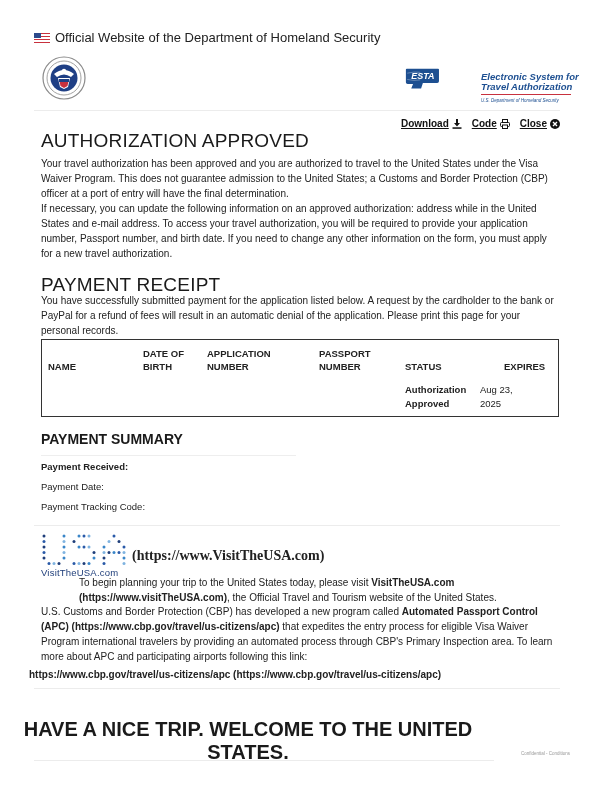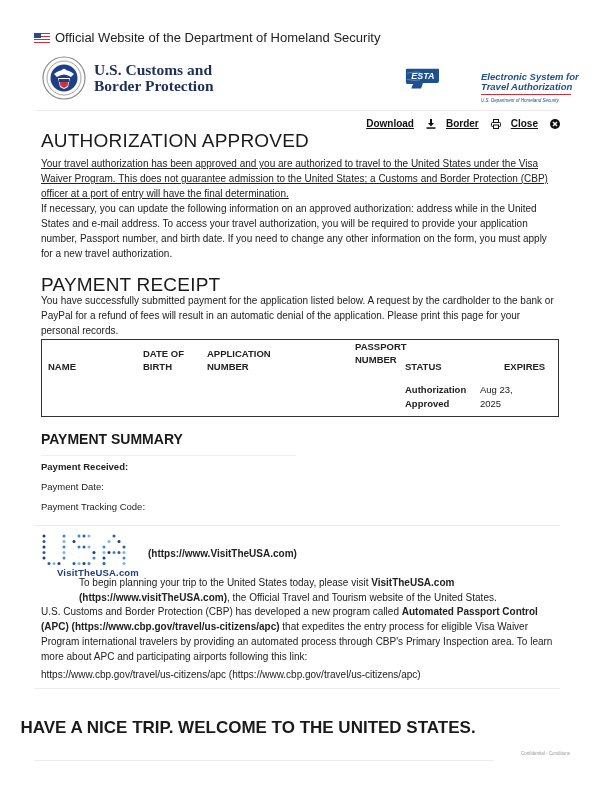--- a/index.html
+++ b/index.html
@@ -24,52 +24,52 @@
 
     
     .esta { left:405px; top:54px; width:170px; height:50px; }
     .esta-side { left:481px; top:72px; font-size:9.5px; line-height:10px; color:#1d4f91; font-style:italic; font-weight:bold; }
     .esta-side .dhs { font-size:4.5px; color:#1d4f91; font-weight:normal; border-top:1px solid #c8313e; margin-top:2px; padding-top:1px; width:90px; }
 
     .rule { left:34px; width:526px; height:1px; background:#ececec; }
 
     
     .actions { right:40px; top:118px; display:flex; gap:10px; font-size:10px; font-weight:bold; }
-    .actions a { color:#111; text-decoration:underline; display:flex; align-items:center; gap:12px; cursor:pointer; }
+    .actions a { color:#111; text-decoration:underline; display:flex; align-items:center; gap:3px; cursor:pointer; }
     .actions svg { width:10px; height:10px; }
 
     h1.t { margin:0; font-weight:normal; font-size:19px; color:#1a1a1a; letter-spacing:0.2px;text-align:right; }
     .para { font-size:10px; line-height:15px; color:#222; }
 
     .h-auth { left:41px; top:130px; }
-    .p1 { left:41px; top:156px; width:520px;text-decoration:underline; }
+    .p1 { left:41px; top:156px; width:520px; }
     .p2 { left:41px; top:201px; width:520px; }
     .h-pay { left:41px; top:274px; }
     .p3 { left:41px; top:293px; width:520px; }
 
     
     .tbl { left:41px; top:339px; width:518px; height:78px; border:1.5px solid #333; box-sizing:border-box; }
     .tbl .hd { position:absolute; font-size:9.5px; font-weight:bold; color:#222; line-height:13px; }
     .tbl .cell { position:absolute; font-size:9.5px; line-height:14px; color:#222; }
 
     .h-sum { left:41px; top:431px; font-size:14px; font-weight:bold; color:#1a1a1a; }
     .sum-rule { left:41px; top:455px; width:255px; height:1px; background:#eeeeee; }
     .sum-row { left:41px; font-size:9.5px; color:#222; }
 
     
     .usa { left:40px; top:531px; width:90px; height:38px; }
-    .usa-url { left:148px; top:548px; font-size:10px; font-weight:bold; color:#222; }
-    .usa-cap { left:41px; top:567px; font-size:9.5px; color:#1f3e7a; font-weight:bold; letter-spacing:0.2px;margin-left:16px; }
+    .usa-url { left:132px; top:548px; font-size:14px; font-weight:bold; color:#222;font-family:Liberation Serif, serif; }
+    .usa-cap { left:41px; top:567px; font-size:9.5px; color:#1f3e7a; font-weight:normal; letter-spacing:0.2px; }
 
     .p4 { left:41px; top:575px; width:525px;margin-left:38px; }
     .p5 { left:41px; top:604px; width:525px; }
-    .p6 { left:41px; top:667px; width:525px; font-weight:normal; }
+    .p6 { left:29px; top:667px; width:525px; font-weight:bold; }
     .bold { font-weight:bold; }
 
-    .welcome { left:0; width:496px; top:718px; text-align:center; font-size:17px; font-weight:bold; color:#1a1a1a; }
+    .welcome { left:0; width:496px; top:718px; text-align:center; font-size:20px; font-weight:bold; color:#1a1a1a; }
     .footer { right:30px; top:751px; font-size:4.5px; color:#999; }
   </style>
 </head>
 <body>
 
 <div class="abs banner">
   <span class="flag">
     <span class="stripes"></span>
       <span class="canton"></span>
   </span>
@@ -80,24 +80,20 @@
   <svg class="seal" viewBox="0 0 44 44">
     <circle cx="22" cy="22" r="21" fill="#ffffff" stroke="#8a8a8a" stroke-width="1.2"></circle>
     <circle cx="22" cy="22" r="17" fill="#ffffff" stroke="#8a8a8a" stroke-width="0.8"></circle>
     <circle cx="22" cy="22" r="13.5" fill="#1f3f85"></circle>
     <path d="M12 18 Q22 10 32 18 L29 21 Q22 16 15 21 Z" fill="#ffffff"></path>
     <path d="M16 22 L28 22 L26 31 L22 33 L18 31 Z" fill="#ffffff"></path>
     <path d="M17 23 L27 23 L25.5 30 L22 32 L18.5 30 Z" fill="#c8313e"></path>
     <rect x="17" y="23" width="10" height="3" fill="#1f3f85"></rect>
     <circle cx="22" cy="15" r="2.2" fill="#ffffff"></circle>
   </svg>
-  <div class="cbp-text">
-    <div>U.S. Customs and</div>
-    <div>Border Protection</div>
-  </div>
 </div>
 
 <svg class="abs esta" viewBox="0 0 170 50" style="width:76px;height:50px;">
   <path d="M4 2 L74 2 Q76 2 76 4 L76 30 Q76 34 72 34 L40 34 L36 46 L14 46 L18 36 L6 36 Q2 36 2 32 L2 4 Q2 2 4 2 Z" fill="#1d4f91"></path>
   <path d="M5 12 Q20 8 34 10" stroke="#ffffff" stroke-width="1" fill="none" opacity="0.7"></path>
   <path d="M5 26 Q20 30 34 27" stroke="#ffffff" stroke-width="1" fill="none" opacity="0.7"></path>
   <text x="40" y="25" text-anchor="middle" font-family="Liberation Sans, sans-serif" font-style="italic" font-weight="bold" font-size="20" fill="#ffffff">ESTA</text>
 </svg>
 <div class="abs esta-side">
   <div>Electronic System for</div>
@@ -109,21 +105,21 @@
 
 <div class="abs actions">
   <a>
     <span>Download</span>
     <svg viewBox="0 0 10 10">
       <path d="M4 0 H6 V4 H8 L5 7.5 L2 4 H4 Z" fill="#111"></path>
       <rect x="0.5" y="8.3" width="9" height="1.5" fill="#111"></rect>
     </svg>
   </a>
   <a>
-    <span>Border</span>
+    <span>Code</span>
     <svg viewBox="0 0 10 10">
       <rect x="2.5" y="0.5" width="5" height="3" fill="none" stroke="#111" stroke-width="1"></rect>
       <rect x="0.5" y="3.5" width="9" height="4" rx="1" fill="none" stroke="#111" stroke-width="1"></rect>
       <rect x="2.5" y="6" width="5" height="3.5" fill="#fff" stroke="#111" stroke-width="1"></rect>
     </svg>
   </a>
   <a>
     <span>Close</span>
     <svg viewBox="0 0 10 10">
       <circle cx="5" cy="5" r="5" fill="#111"></circle>
@@ -144,21 +140,21 @@
     <div>NAME</div>
   </div>
   <div class="hd" style="left:101px; top:7px;">
     <div>DATE OF</div>
     <div>BIRTH</div>
   </div>
   <div class="hd" style="left:165px; top:7px;">
     <div>APPLICATION</div>
     <div>NUMBER</div>
   </div>
-  <div class="hd" style="left:277px; top:0;margin-left:36px;">
+  <div class="hd" style="left:277px; top:7px;">
     <div>PASSPORT</div>
     <div>NUMBER</div>
   </div>
   <div class="hd" style="left:363px; top:20px;">
     <div>STATUS</div>
   </div>
   <div class="hd" style="left:462px; top:20px;">
     <div>EXPIRES</div>
   </div>
 

